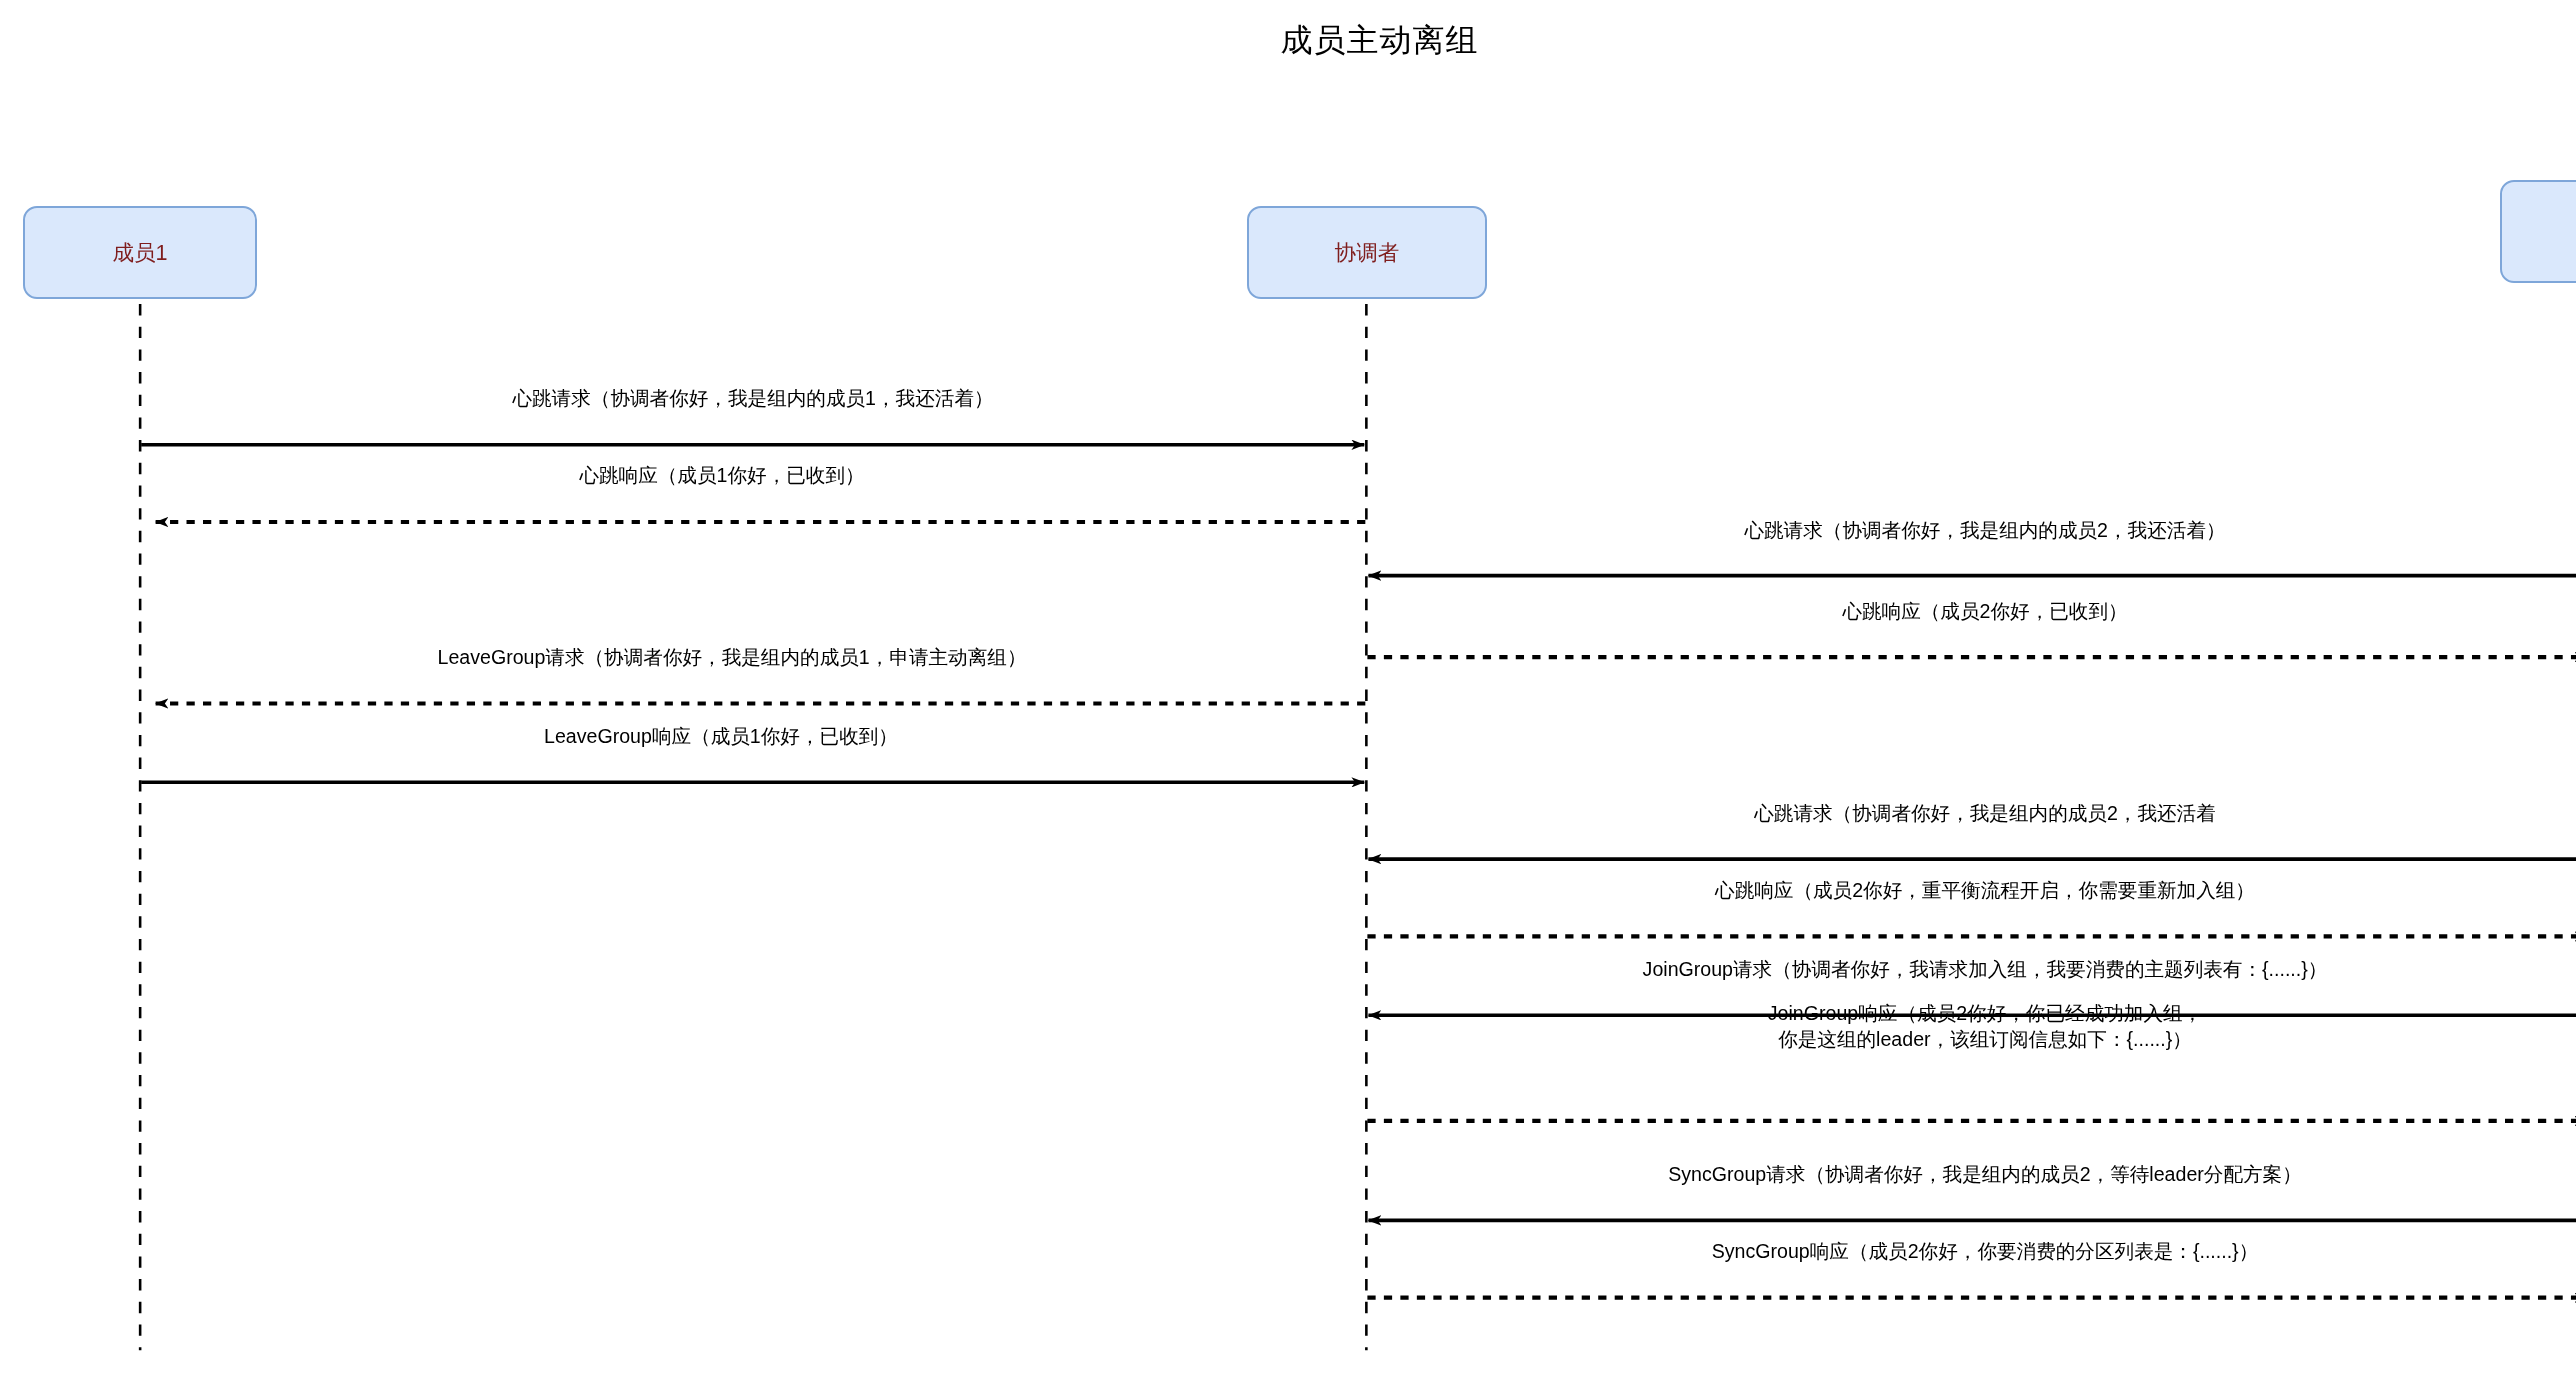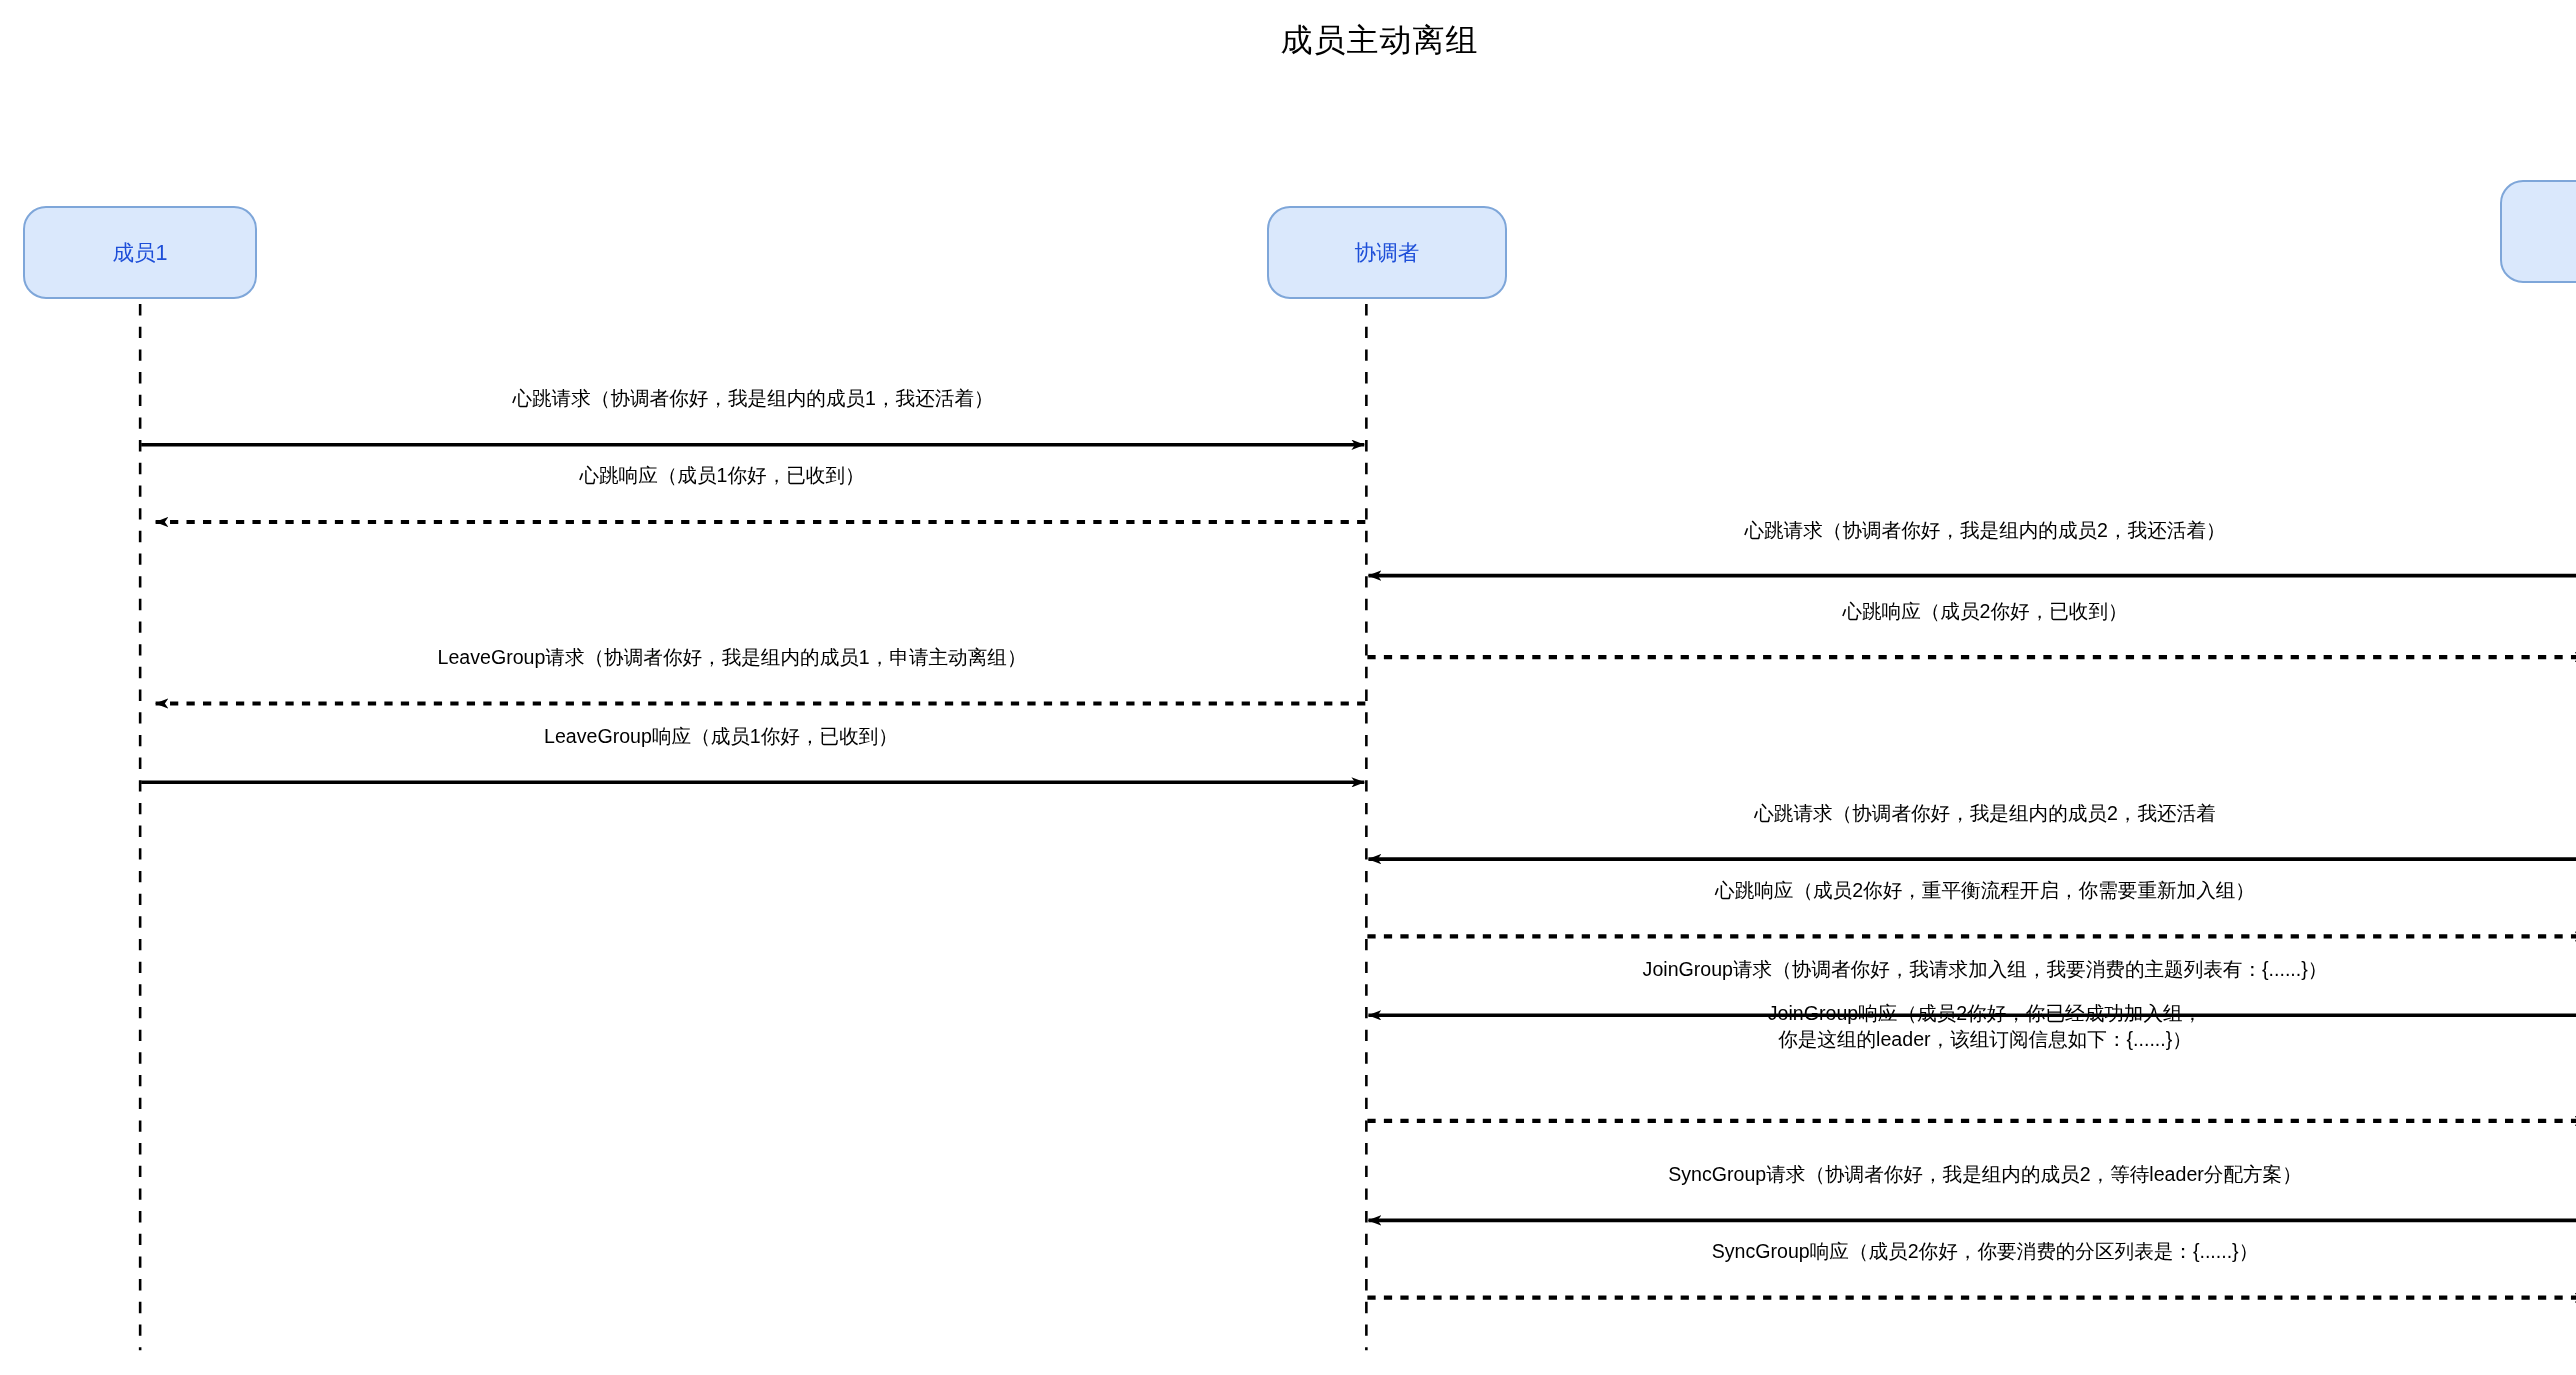--- a/index.html
+++ b/index.html
@@ -10,23 +10,23 @@
   .canvas{position:absolute;inset:0;width:2759px;height:1376px;}
   svg.layer{position:absolute;left:0;top:0;width:2759px;height:1376px;}
 
   .diagram-title{
     position:absolute;left:0;top:20.6px;width:2759px;text-align:center;
     font-size:32px;color:#000000;letter-spacing:1px;line-height:1.2;
   }
 
   .lifeline-box{
     position:absolute;box-sizing:border-box;
-    background:#DAE8FC;border:2.1px solid #7EA6D9;border-radius:23px;
+    background:#DAE8FC;border:2.1px solid #7EA6D9;border-radius:14px;
     display:flex;align-items:center;justify-content:center;
-    font-size:21.6px;color:#1d4ed8;text-align:right;
+    font-size:21.6px;color:#7f1d1d;text-align:right;
   }
 
   .msg-label{
     position:absolute;text-align:center;font-size:19.6px;color:#000000;
     line-height:1.32;white-space:pre-line;
   }
 </style>
 </head>
 <body>
 
@@ -61,21 +61,21 @@
         <line x1="2654" x2="5022" y1="2175" y2="2175" stroke="#000000" stroke-width="8" stroke-dasharray="16 16" marker-end="url(#arrow-open-right)"></line>
         <line x1="5050" x2="2656" y1="2368" y2="2368" stroke="#000000" stroke-width="7" marker-end="url(#arrow-open-left)"></line>
         <line x1="2654" x2="5022" y1="2518" y2="2518" stroke="#000000" stroke-width="8" stroke-dasharray="16 16" marker-end="url(#arrow-open-right)"></line>
       </g>
   </svg>
 
   <div id="boxes-host">
       <div class="lifeline-box" style="left: 23px; top: 206px; width: 234px; height: 93px; background: rgb(218, 232, 252); border-color: rgb(126, 166, 217);">
         <span>成员1</span>
       </div>
-      <div class="lifeline-box" style="left: 1247px; top: 206px; width: 240px; height: 93px; background: rgb(218, 232, 252); border-color: rgb(126, 166, 217); margin-left: 20px;">
+      <div class="lifeline-box" style="left: 1247px; top: 206px; width: 240px; height: 93px; background: rgb(218, 232, 252); border-color: rgb(126, 166, 217);">
         <span>协调者</span>
       </div>
       <div class="lifeline-box" style="left: 2500px; top: 180px; width: 255px; height: 103px; background: rgb(218, 232, 252); border-color: rgb(126, 166, 217);"></div>
     </div>
   <div id="labels-host">
       <div class="msg-label" style="left: -226px; width: 1958px; top: 412px; transform: translateY(-100%); color: rgb(0, 0, 0);">心跳请求（协调者你好，我是组内的成员1，我还活着）</div>
       <div class="msg-label" style="left: -257px; width: 1958px; top: 489px; transform: translateY(-100%); color: rgb(0, 0, 0);">心跳响应（成员1你好，已收到）</div>
       <div class="msg-label" style="left: 1006px; width: 1958px; top: 544px; transform: translateY(-100%); color: rgb(0, 0, 0);">心跳请求（协调者你好，我是组内的成员2，我还活着）</div>
       <div class="msg-label" style="left: 1006px; width: 1958px; top: 625px; transform: translateY(-100%); color: rgb(0, 0, 0);">心跳响应（成员2你好，已收到）</div>
       <div class="msg-label" style="left: -247px; width: 1958px; top: 671px; transform: translateY(-100%); color: rgb(0, 0, 0);">LeaveGroup请求（协调者你好，我是组内的成员1，申请主动离组）</div>

